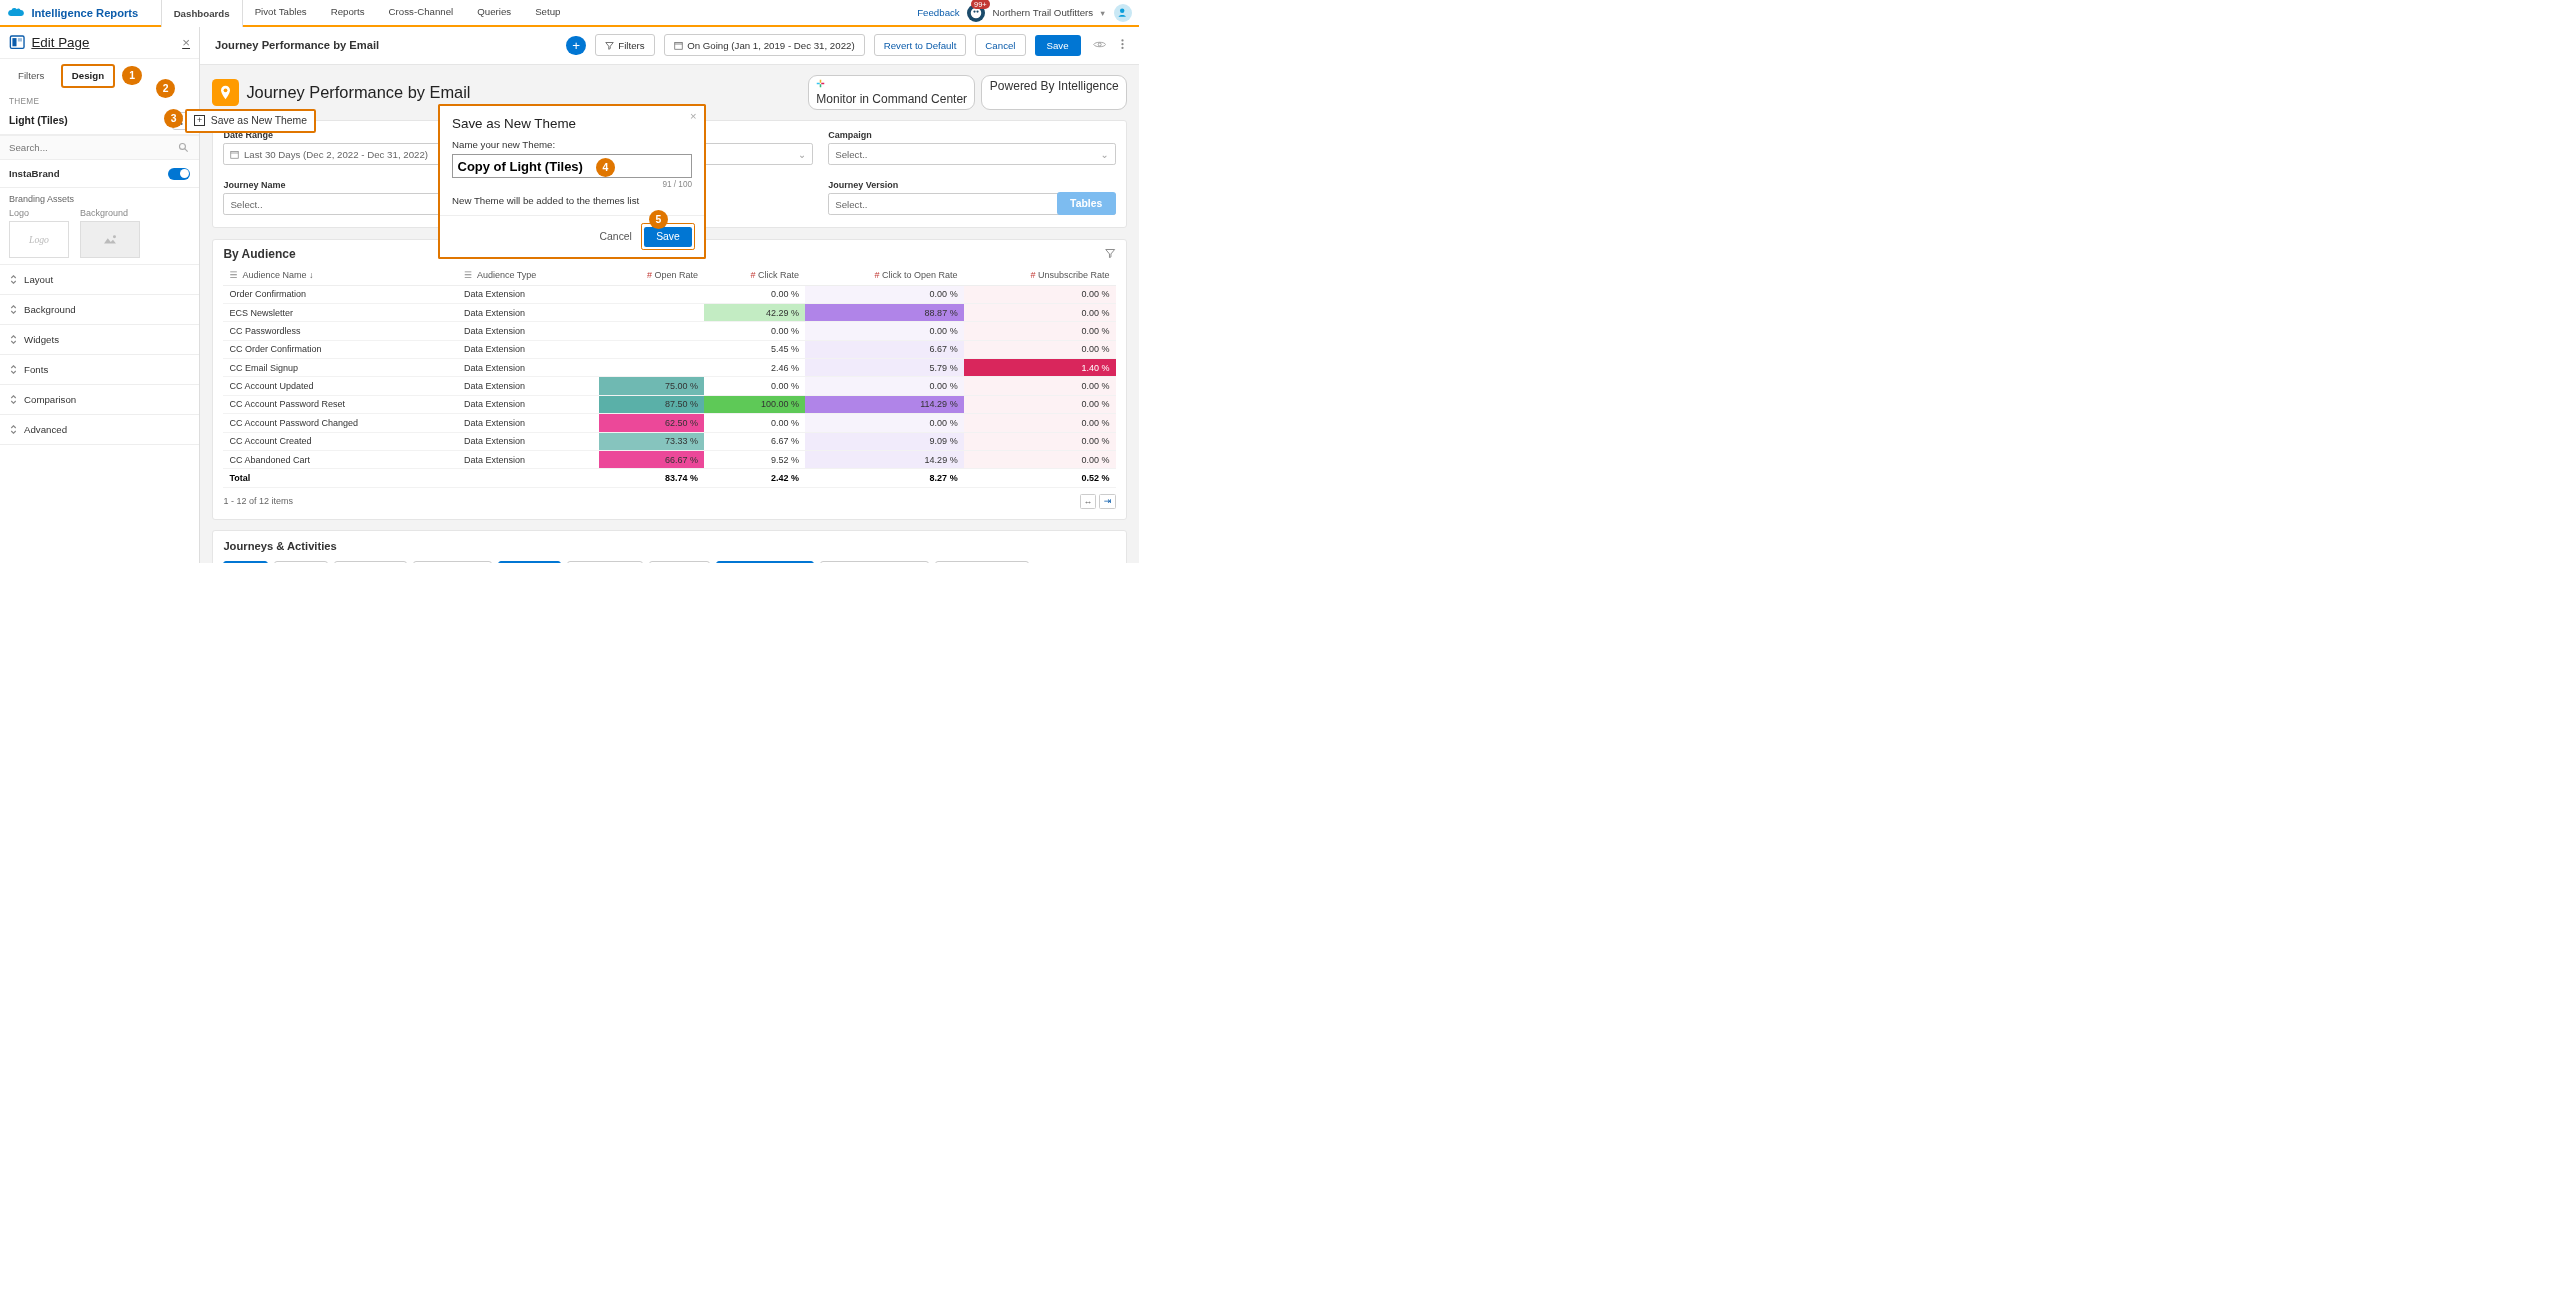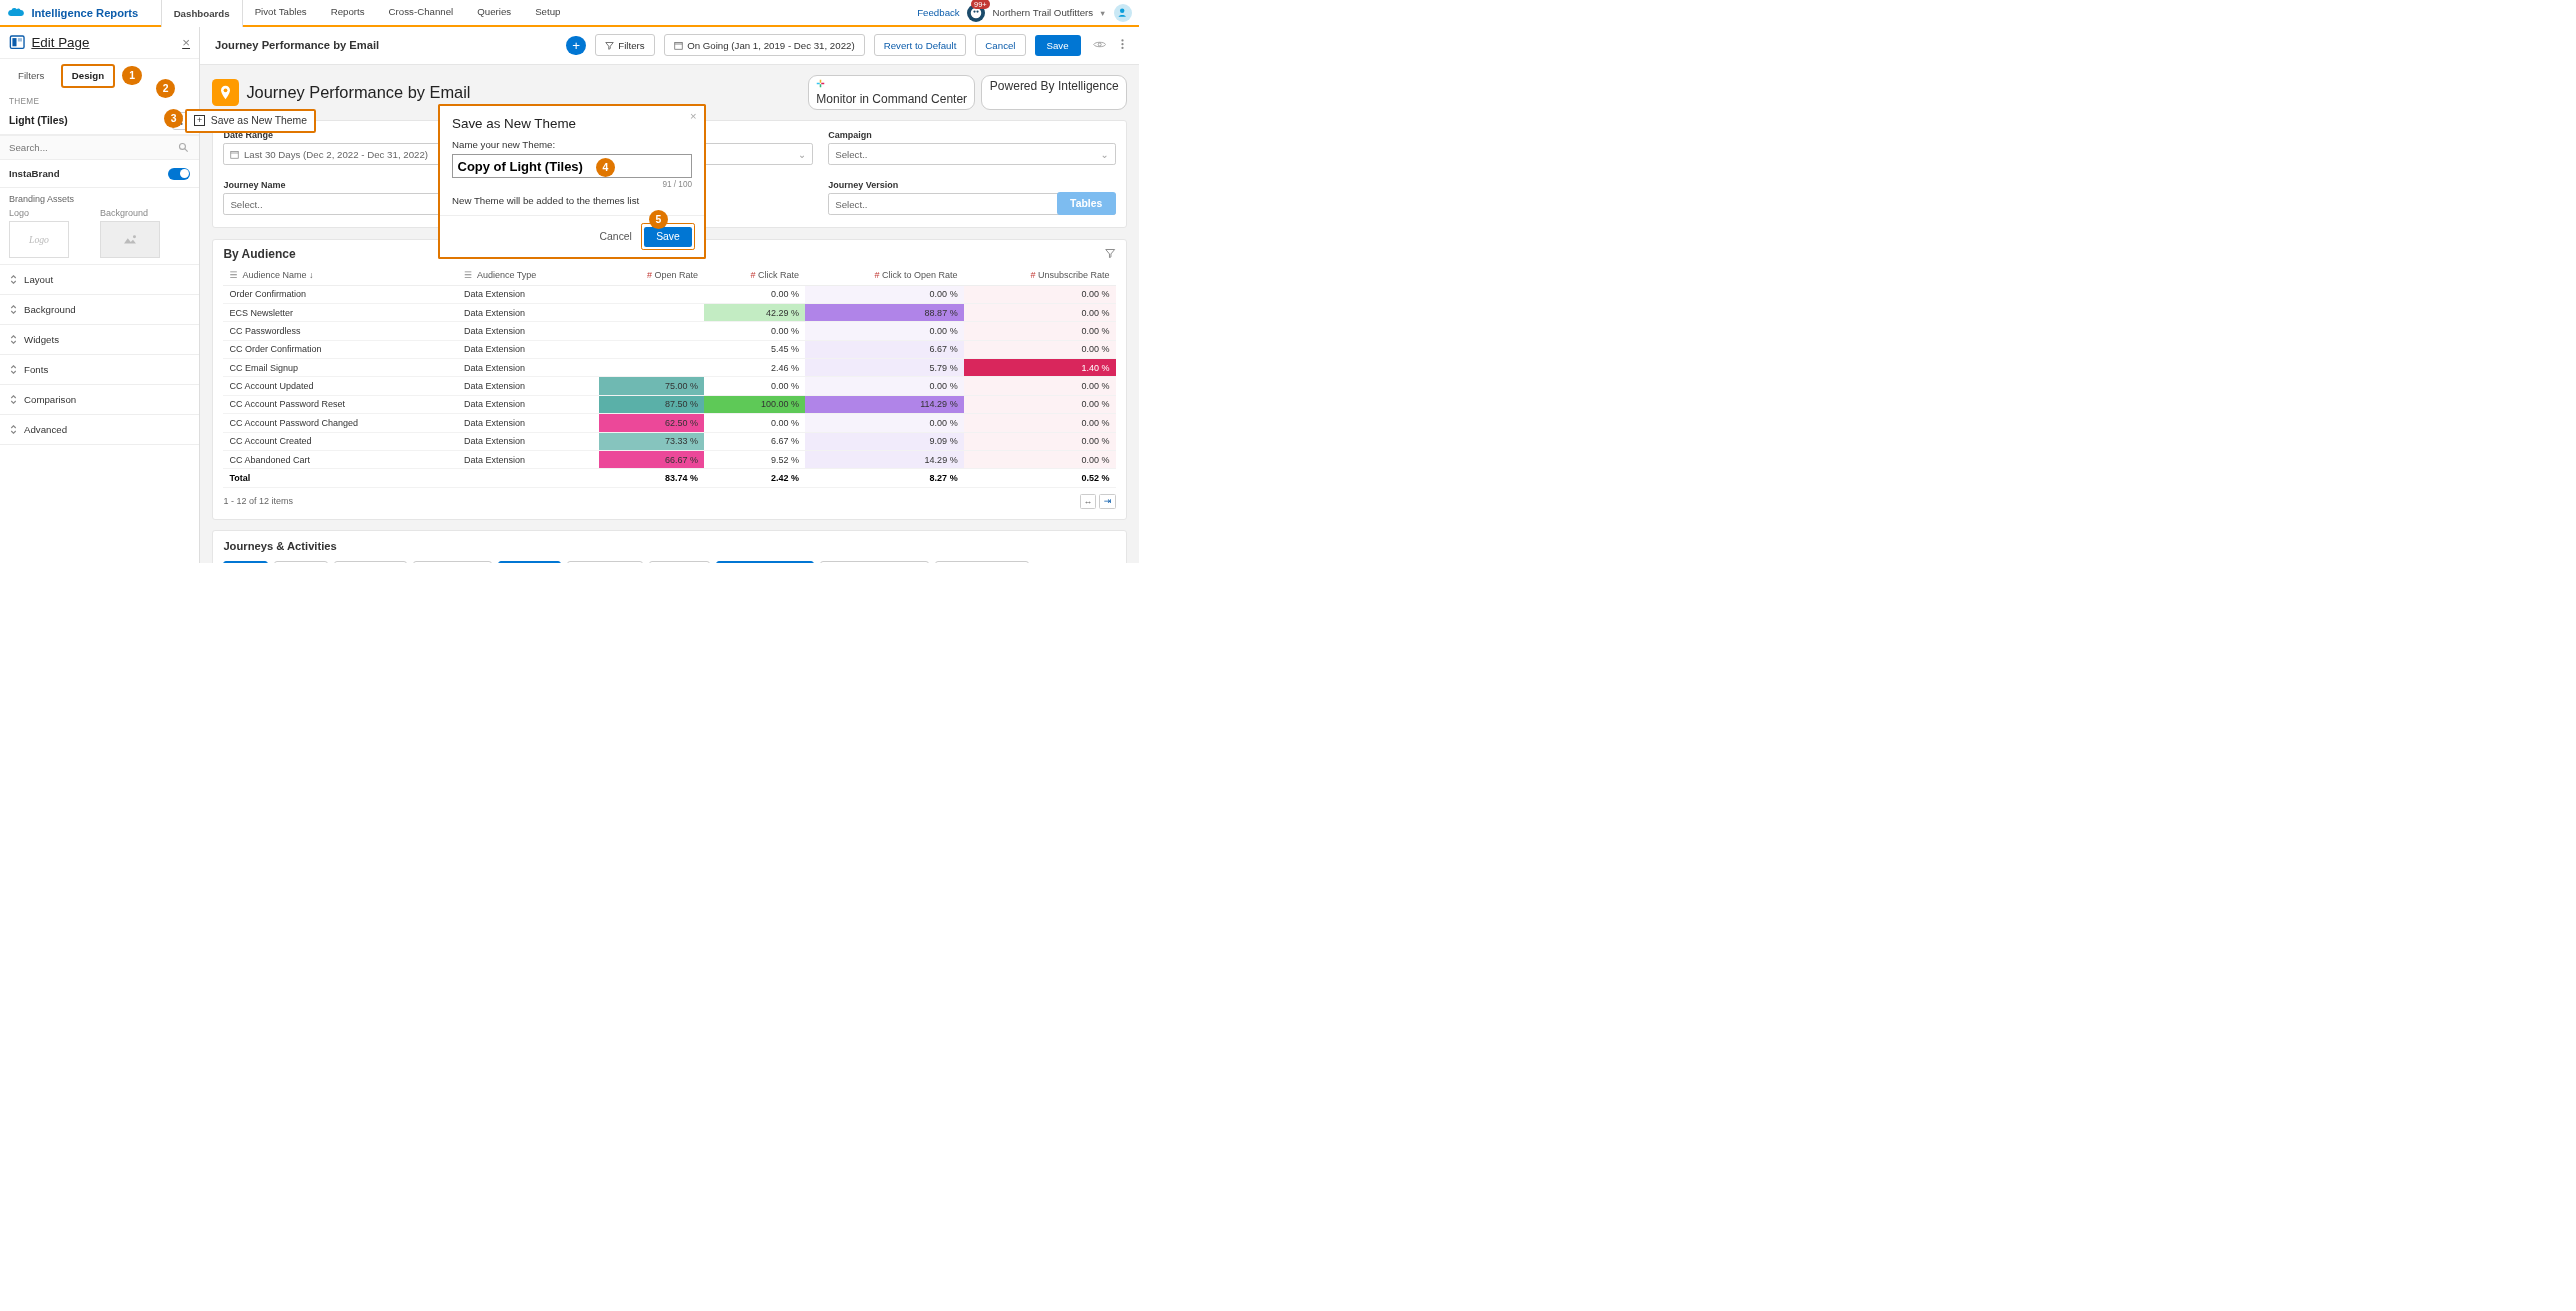--- a/index.html
+++ b/index.html
@@ -57,21 +57,21 @@
 .sidebar-search .search-icon { position: absolute; right: 10.4px; top: 6px; color: #aaa; }
 
 
 .instabrand-row { display: flex; align-items: center; padding: 7.4px 9px; border-bottom: 0.7px solid #eee; }
 .toggle { width: 22.3px; height: 12px; border-radius: 6px; background: #0176d3; position: relative; margin-left: auto; }
 .toggle::after { content: ''; position: absolute; width: 9px; height: 9px; border-radius: 50%; background: #fff; top: 1.5px; right: 1.5px; }
 
 
 .branding { padding: 6px 9px; border-bottom: 0.7px solid #eee; }
 .branding-title { font-size: 9px; color: #666; margin-bottom: 4.5px; }
-.branding-row { display: flex; gap: 31px; }
+.branding-row { display: flex; gap: 11px; }
 .asset-box { text-align: left; }
 .asset-label { font-size: 9px; color: #888; margin-bottom: 3px; }
 .asset-preview { width: 60px; height: 37px; border: 0.7px solid #ddd; display: flex; align-items: center; justify-content: center; color: #bbb; background: #fff; }
 .asset-preview.image { background: #eee; }
 
 
 .expand-row { display: flex; align-items: center; padding: 9px 9px; border-bottom: 0.7px solid #eee; font-size: 9.7px; color: #333; cursor: pointer; }
 .chevrons-icon { width: 9px; height: 9px; margin-right: 6px; color: #888; }
 
 

